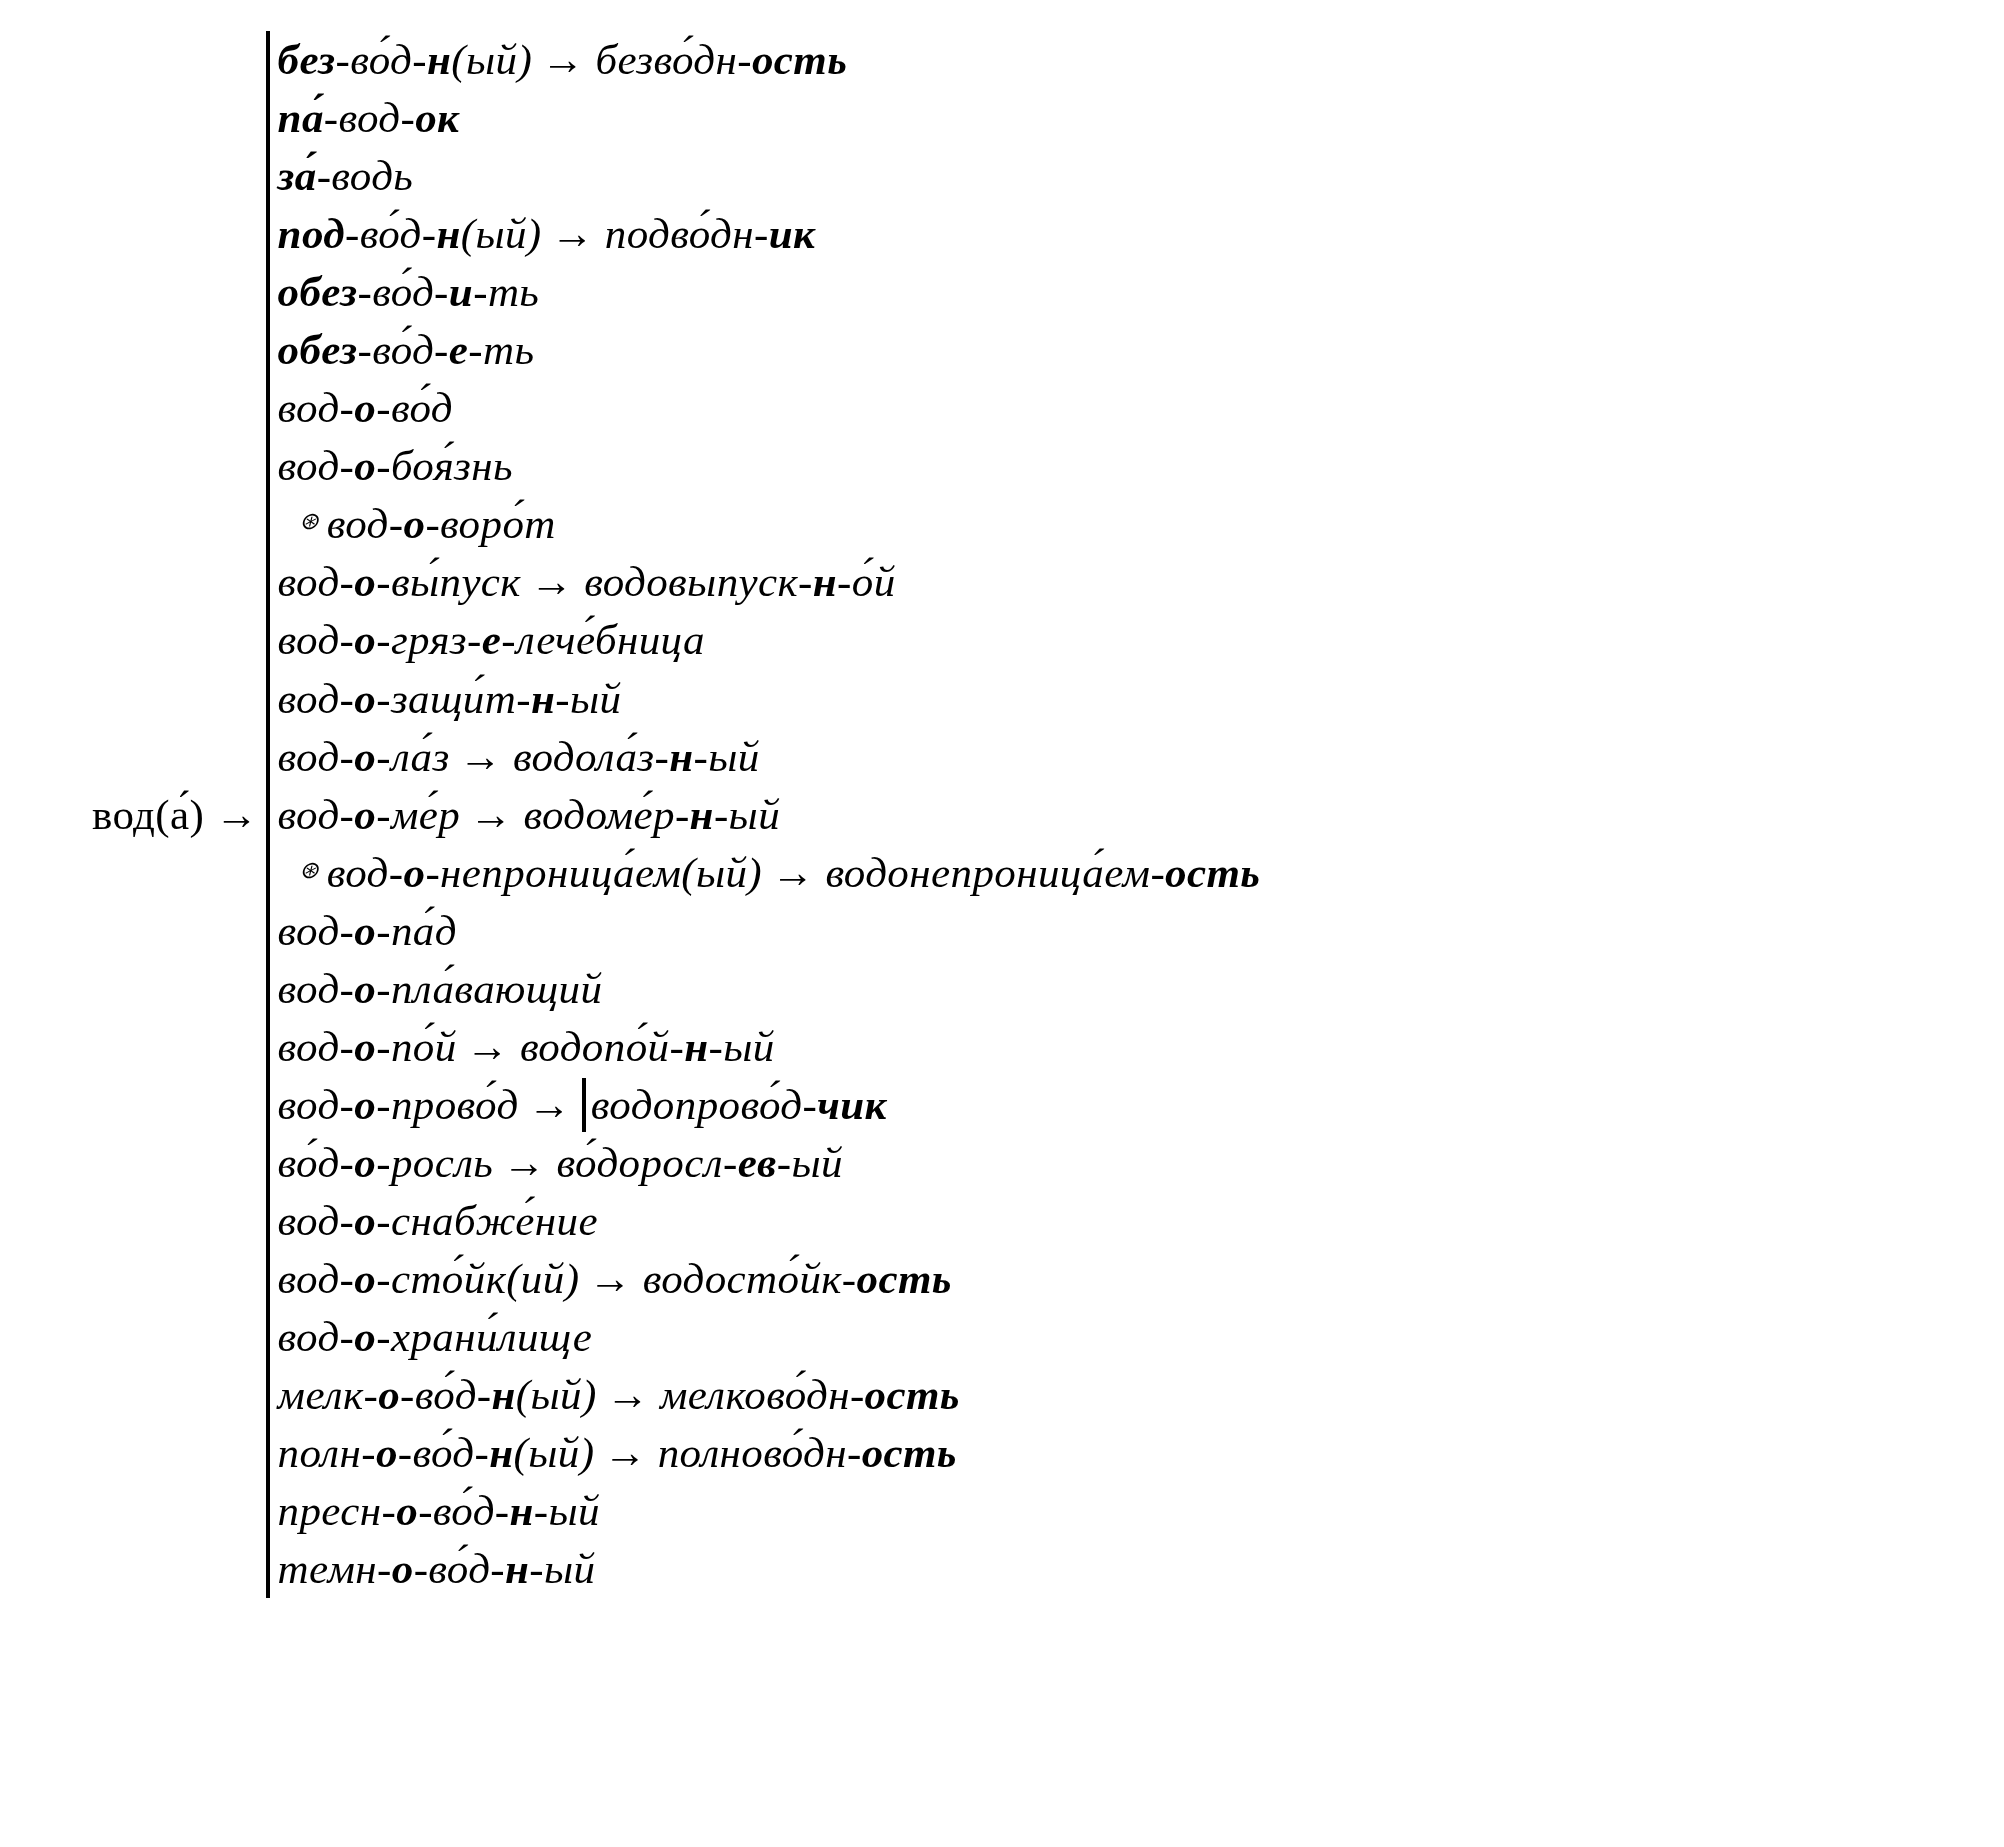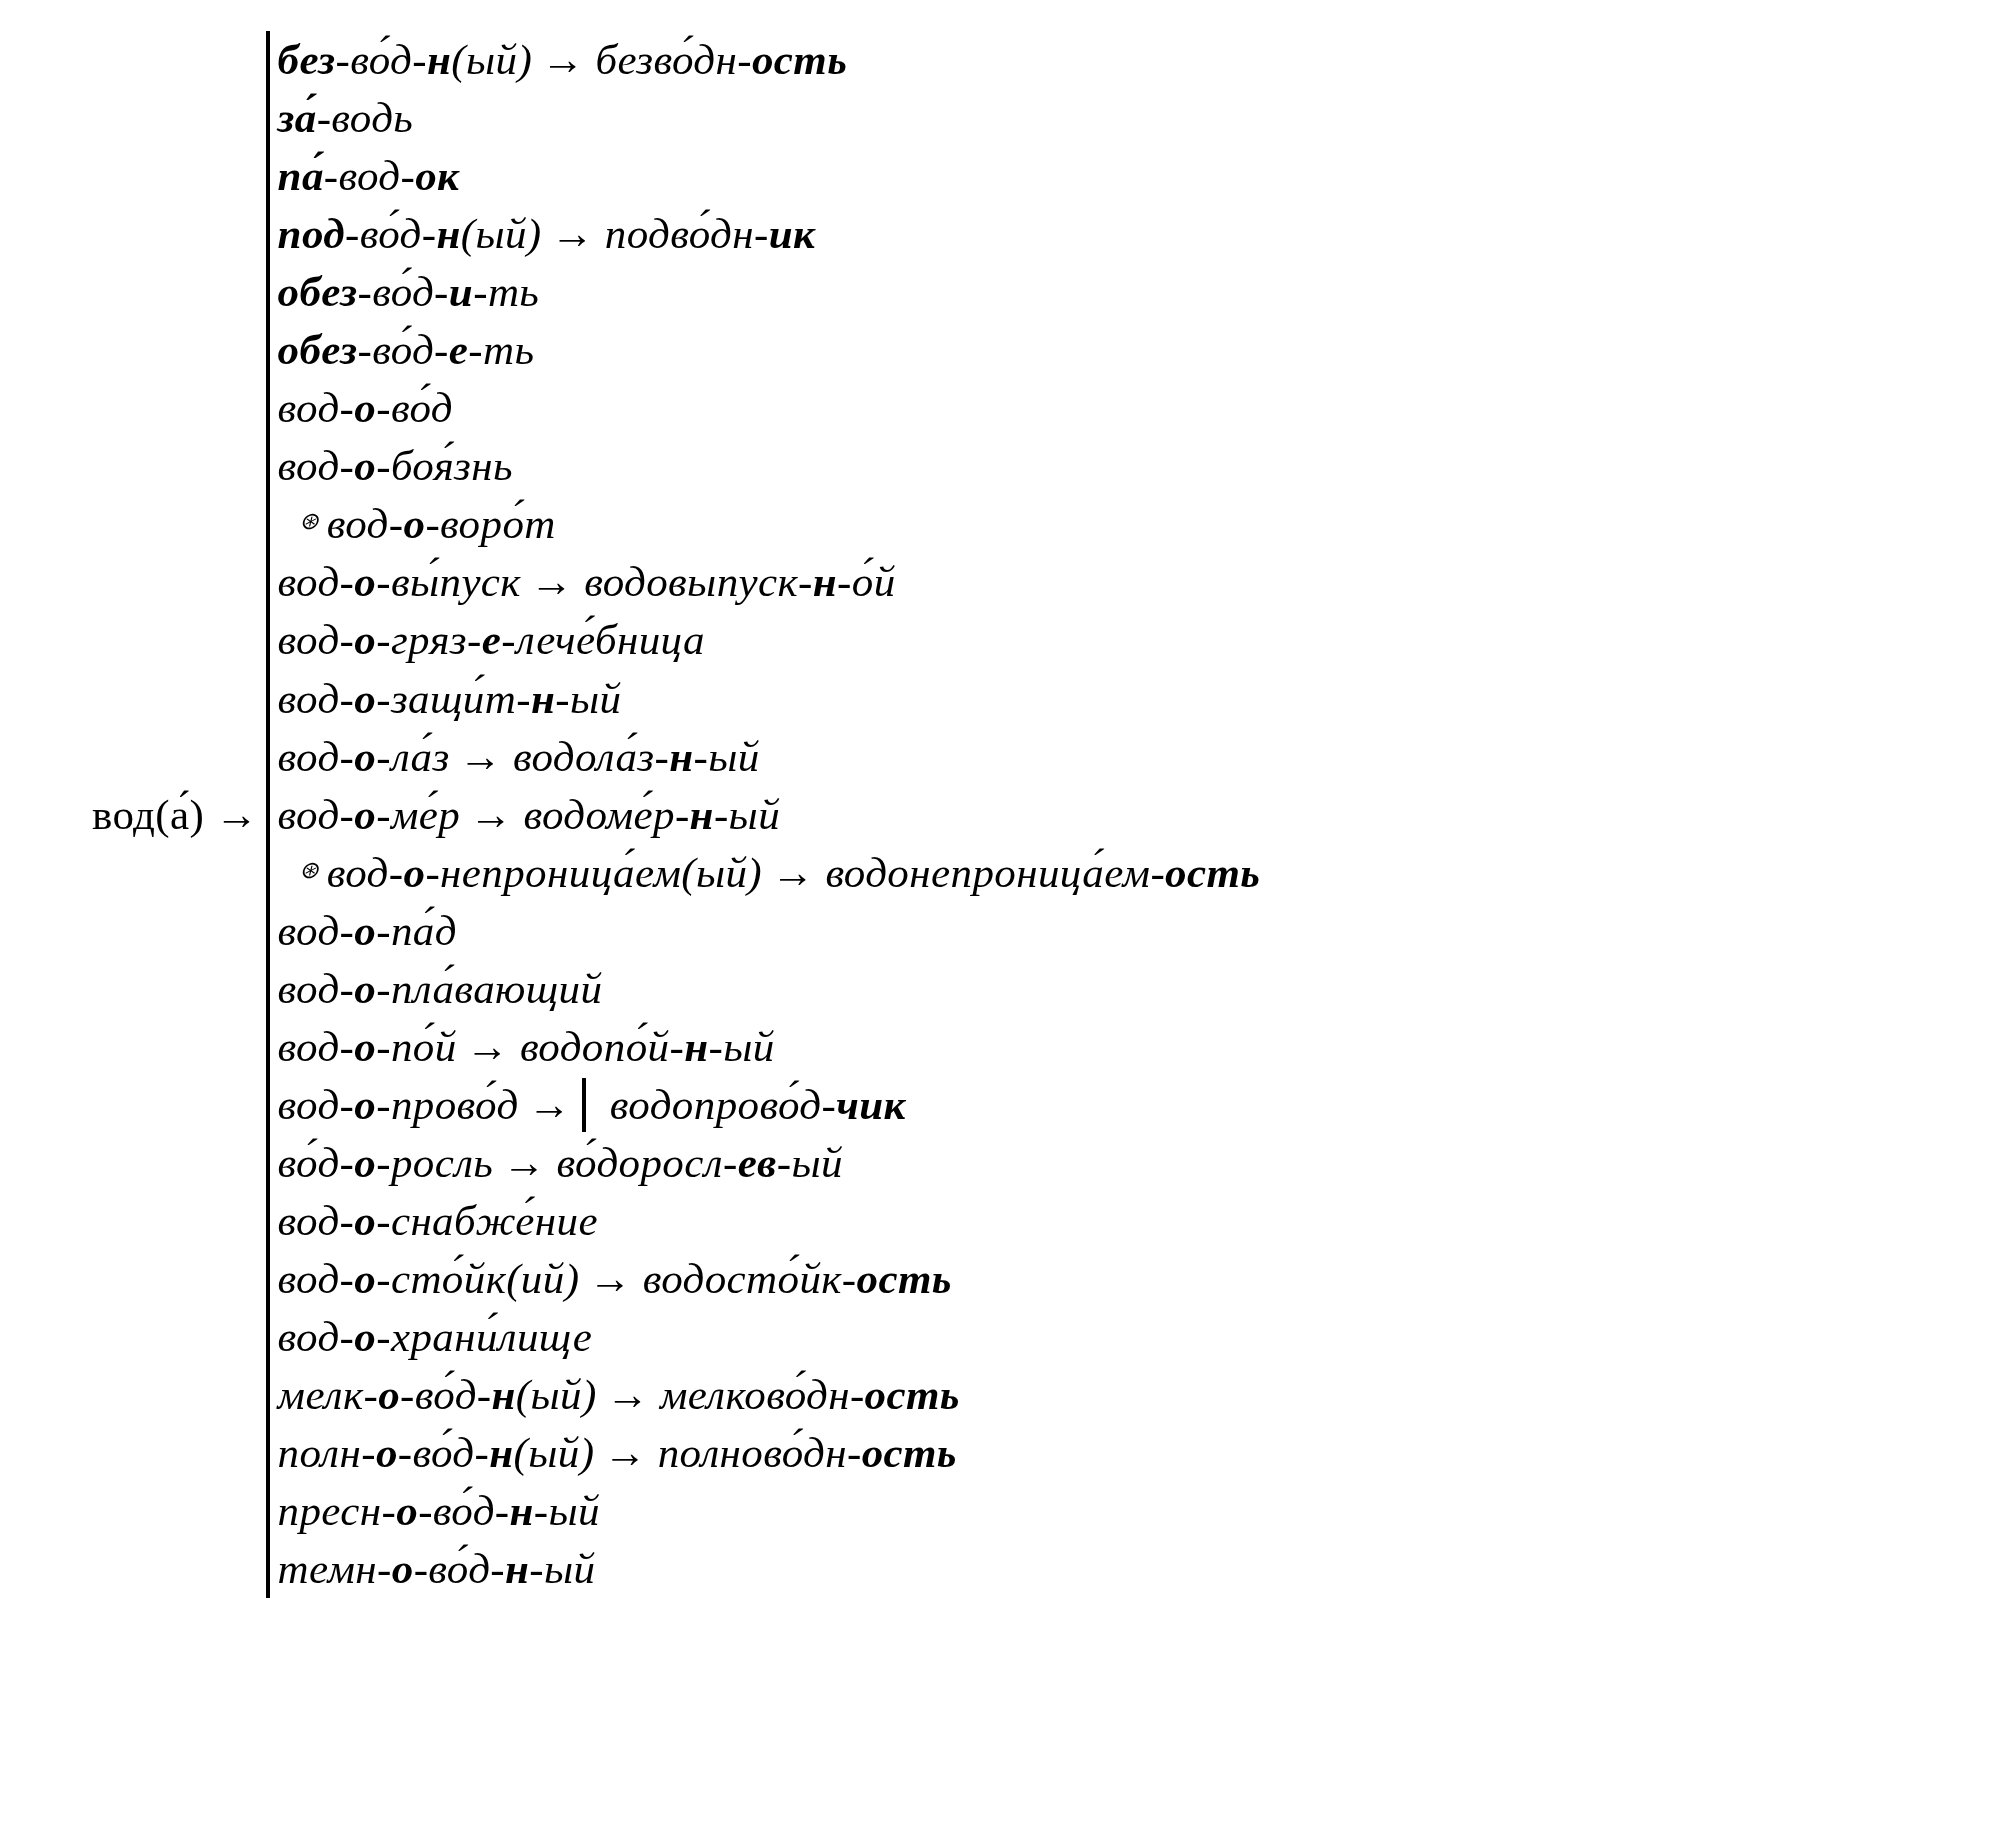--- a/index.html
+++ b/index.html
@@ -54,42 +54,42 @@
   .sub-arrow {
     padding: 0 10.7px 0 9.2px;
     white-space: nowrap;
   }
   .nested {
     display: flex;
     align-items: center;
   }
   .nested-list {
     border-left: 4.6px solid #000;
-    padding-left: 24px;
+    padding-left: 5px;
     display: flex;
   }
   .nested-list .row { line-height: 1.25; }
 </style>
 </head>
 <body>
 
 <div class="diagram">
   <span class="root seg">вод(а́)</span>
   <span class="arrow">→</span>
   <div class="brace-col" id="entries">
       <div class="row">
         <span class="seg"><b>без</b>-во́д-<b>н</b>(ый)</span>
         <span class="sub-arrow">→</span>
         <span class="seg">безво́дн-<b>ость</b></span>
       </div>
       <div class="row">
-        <span class="seg"><b>за́</b>-водь</span>
+        <span class="seg"><b>па́</b>-вод-<b>ок</b></span>
       </div>
       <div class="row">
-        <span class="seg"><b>па́</b>-вод-<b>ок</b></span>
+        <span class="seg"><b>за́</b>-водь</span>
       </div>
       <div class="row">
         <span class="seg"><b>под</b>-во́д-<b>н</b>(ый)</span>
         <span class="sub-arrow">→</span>
         <span class="seg">подво́дн-<b>ик</b></span>
       </div>
       <div class="row">
         <span class="seg"><b>обез</b>-во́д-<b>и</b>-ть</span>
       </div>
       <div class="row">

